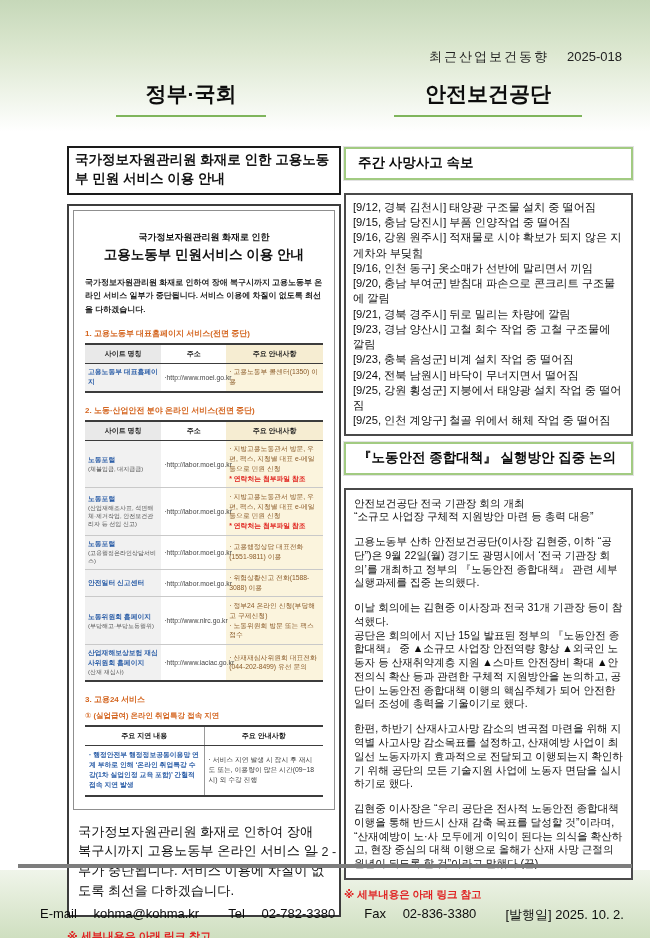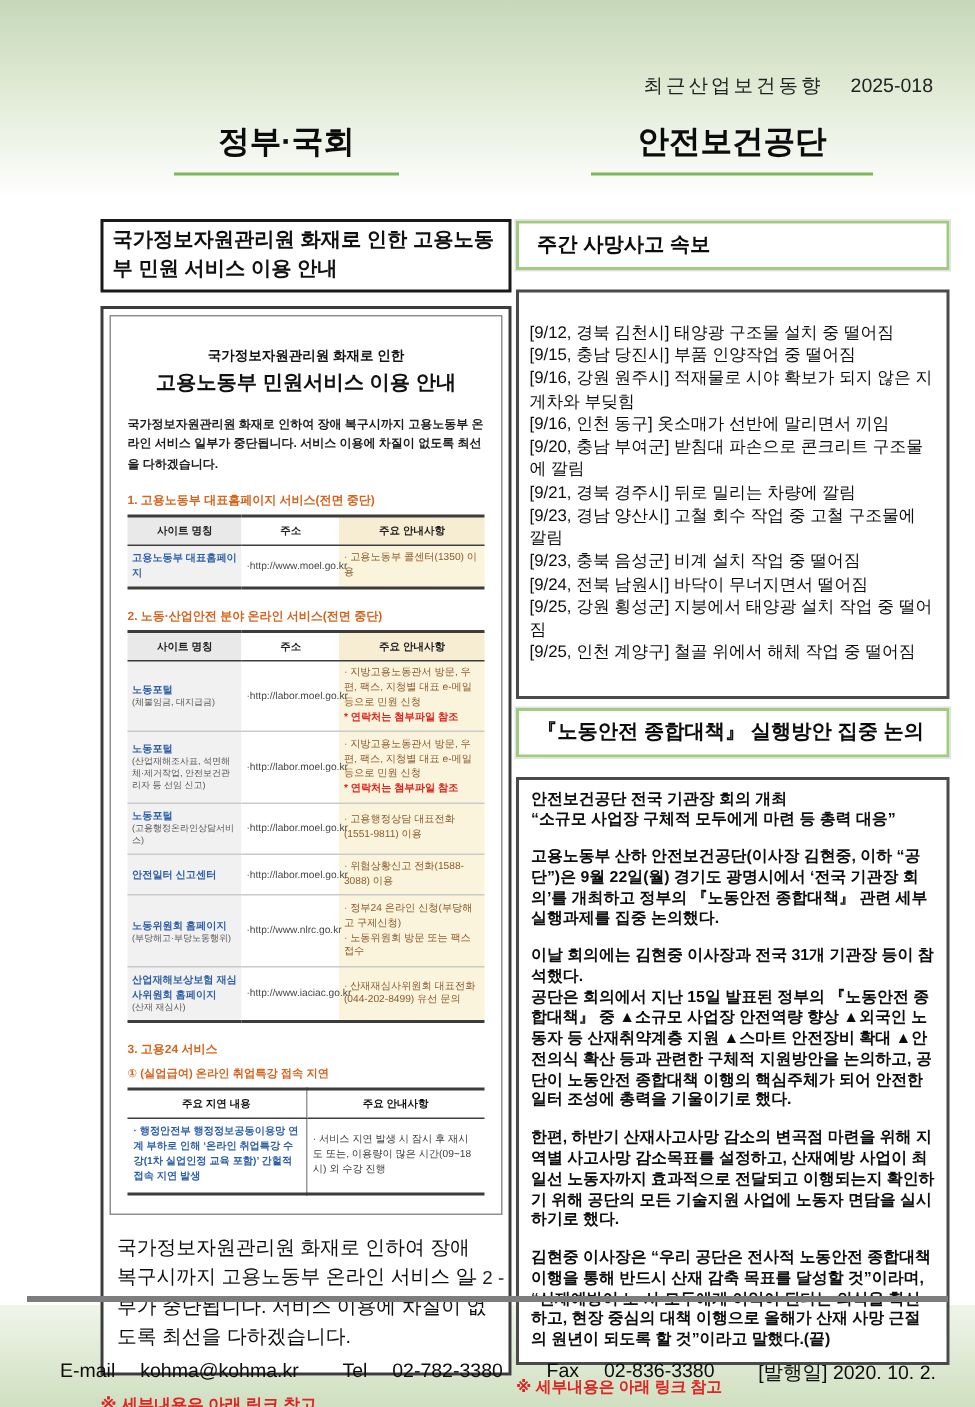--- a/index.html
+++ b/index.html
@@ -60,23 +60,23 @@
   .d-delay { color:#2d5fa8; font-weight:bold; }
   .d-info  { color:#3a3a3a; }
 
   .closing { font-size:13.2px; line-height:1.5; padding:12px 5px 10px; color:#0d0d0d; }
 
   .red-note { color:#e02424; font-size:11px; font-weight:bold; margin-top:12px; }
   .left-link { color:#2e6fce; font-size:11.5px; margin-top:8px; }
 
   .green-box { border:2px solid #a2cb82; outline:1px solid #e2e2e2; padding:5px 12px 6px;
     font-size:13.5px; font-weight:bold; color:#0c0c0c; background:#fff; }
-  .list-box { margin-top:13px; border:2px solid #4a4a4a; padding:20px 7px; font-size:11.2px; line-height:1.36; color:#0d0d0d; background:#fff; }
+  .list-box { margin-top:13px; border:2px solid #4a4a4a; padding:5px 7px; font-size:11.2px; line-height:1.36; color:#0d0d0d; background:#fff; }
   .article-box { margin-top:13px; border:2px solid #4a4a4a; padding:7px 8px; font-size:10.6px; line-height:1.3; color:#0d0d0d; background:#fff; }
-  .para { margin-bottom:11px;font-weight:bold; }
+  .para { margin-bottom:11px; }
   .para.tight { margin-bottom:0; }
   .para.last { margin-bottom:0; }
   .right-note { color:#e02424; font-size:10.5px; font-weight:bold; margin-top:8px; }
 
   .page-num { position:absolute; top:845px; left:0; width:100%; text-align:center; font-size:12.5px; color:#222; }
   .divider-bar { position:absolute; top:864px; left:18px; right:18px; height:4px; background:#7d7d7d; }
   .footer-row { position:absolute; top:906px; left:40px; right:26px; display:flex; justify-content:space-between; font-size:13px; color:#0d0d0d; }
   .footer-row .grp span + span { margin-left:13px; }
 </style>
 </head>
@@ -239,21 +239,21 @@
     <div>[9/23, 충북 음성군] 비계 설치 작업 중 떨어짐</div>
     <div>[9/24, 전북 남원시] 바닥이 무너지면서 떨어짐</div>
     <div>[9/25, 강원 횡성군] 지붕에서 태양광 설치 작업 중 떨어짐</div>
     <div>[9/25, 인천 계양구] 철골 위에서 해체 작업 중 떨어짐</div>
   </div>
 
   <div class="green-box" style="margin-top:6px;">『노동안전 종합대책』 실행방안 집중 논의</div>
 
   <div class="article-box">
     <div class="para tight">안전보건공단 전국 기관장 회의 개최</div>
-    <div class="para">“소규모 사업장 구체적 모두에게 마련 등 총력 대응”</div>
+    <div class="para">“소규모 사업장 구체적 지원방안 마련 등 총력 대응”</div>
     <div class="para">고용노동부 산하 안전보건공단(이사장 김현중, 이하 “공단”)은 9월 22일(월) 경기도 광명시에서 ‘전국 기관장 회의’를 개최하고 정부의 『노동안전 종합대책』 관련 세부실행과제를 집중 논의했다.</div>
     <div class="para tight">이날 회의에는 김현중 이사장과 전국 31개 기관장 등이 참석했다.</div>
     <div class="para">공단은 회의에서 지난 15일 발표된 정부의 『노동안전 종합대책』 중 ▲소규모 사업장 안전역량 향상 ▲외국인 노동자 등 산재취약계층 지원 ▲스마트 안전장비 확대 ▲안전의식 확산 등과 관련한 구체적 지원방안을 논의하고, 공단이 노동안전 종합대책 이행의 핵심주체가 되어 안전한 일터 조성에 총력을 기울이기로 했다.</div>
     <div class="para">한편, 하반기 산재사고사망 감소의 변곡점 마련을 위해 지역별 사고사망 감소목표를 설정하고, 산재예방 사업이 최일선 노동자까지 효과적으로 전달되고 이행되는지 확인하기 위해 공단의 모든 기술지원 사업에 노동자 면담을 실시하기로 했다.</div>
     <div class="para last">김현중 이사장은 “우리 공단은 전사적 노동안전 종합대책 이행을 통해 반드시 산재 감축 목표를 달성할 것”이라며, “산재예방이 노·사 모두에게 이익이 된다는 의식을 확산하고, 현장 중심의 대책 이행으로 올해가 산재 사망 근절의 원년이 되도록 할 것”이라고 말했다.(끝)</div>
   </div>
 
   <div class="right-note">※ 세부내용은 아래 링크 참고</div>
 
 </div>
@@ -268,15 +268,15 @@
   </span>
   <span class="grp">
     <span>Tel</span>
     <span>02-782-3380</span>
   </span>
   <span class="grp">
     <span>Fax</span>
     <span>02-836-3380</span>
   </span>
   <span class="grp">
-    <span>[발행일] 2020. 10. 2.</span>
+    <span>[발행일] 2025. 10. 2.</span>
   </span>
 </div>
 
 </body></html>

